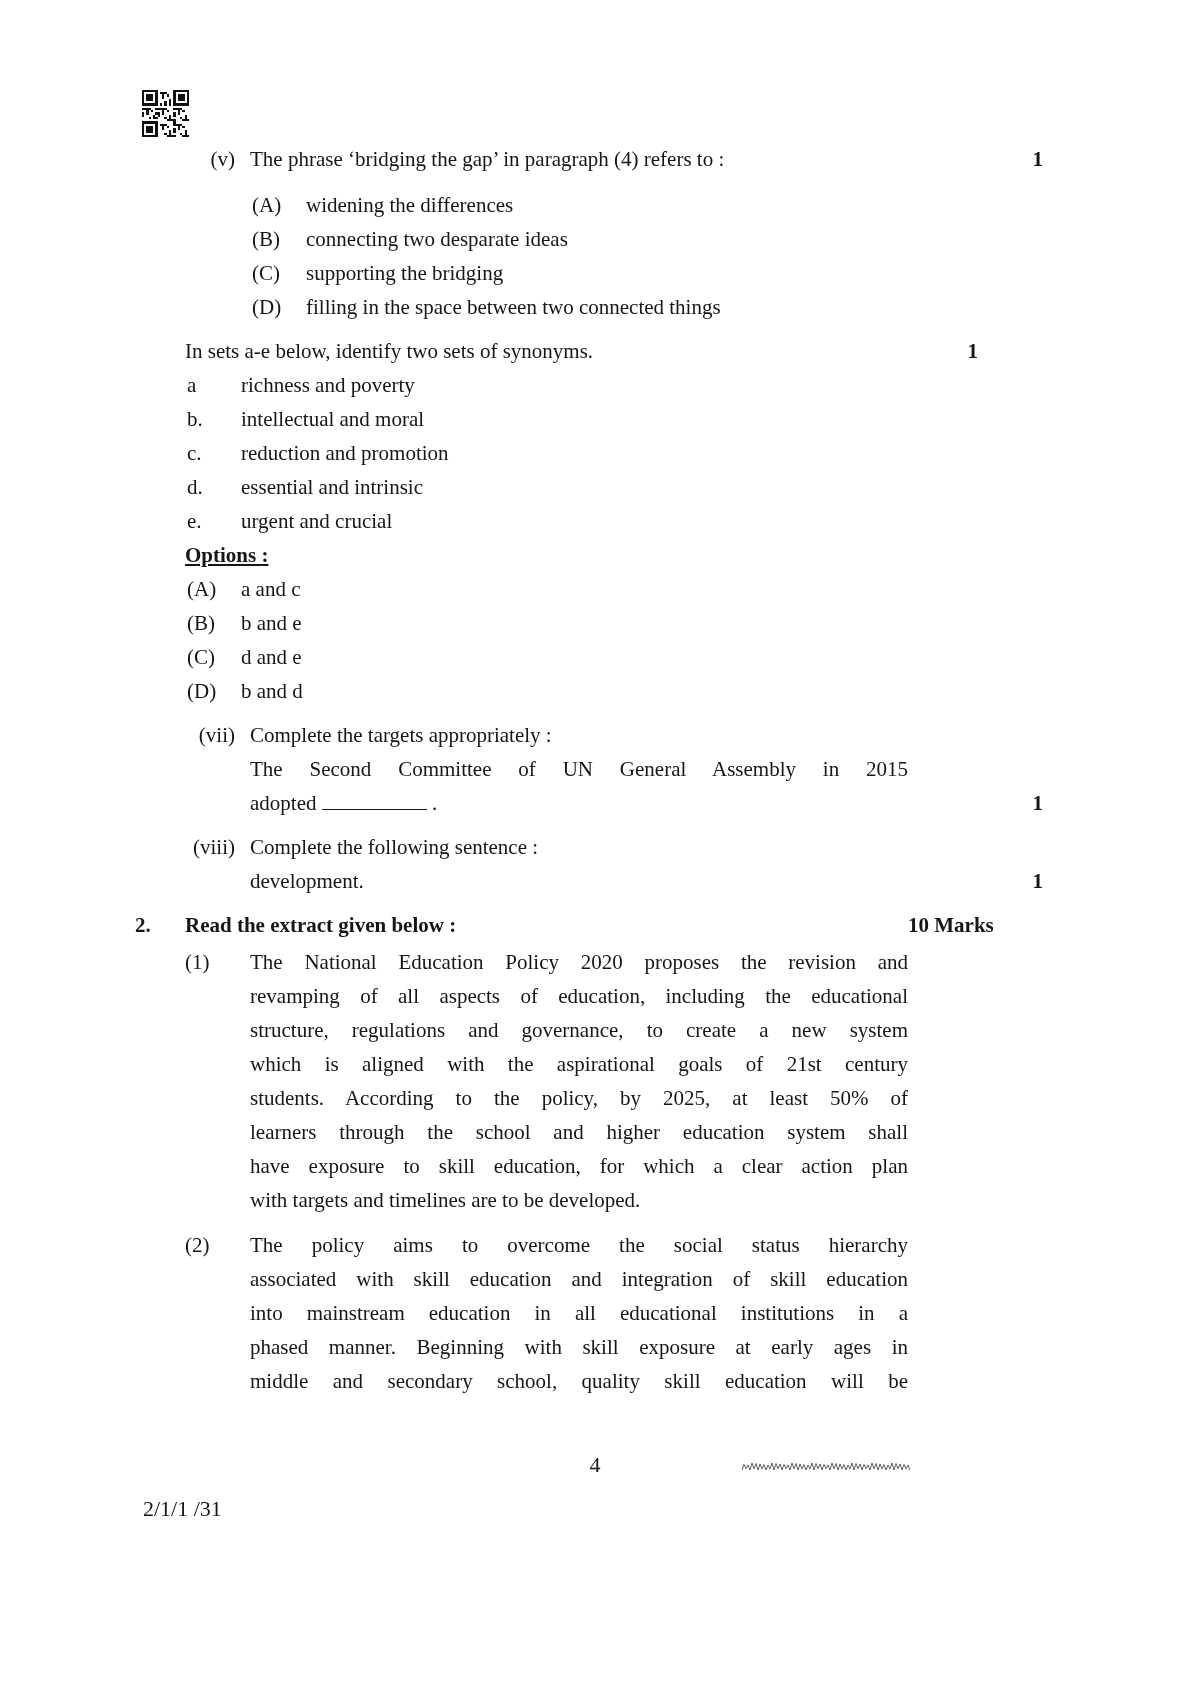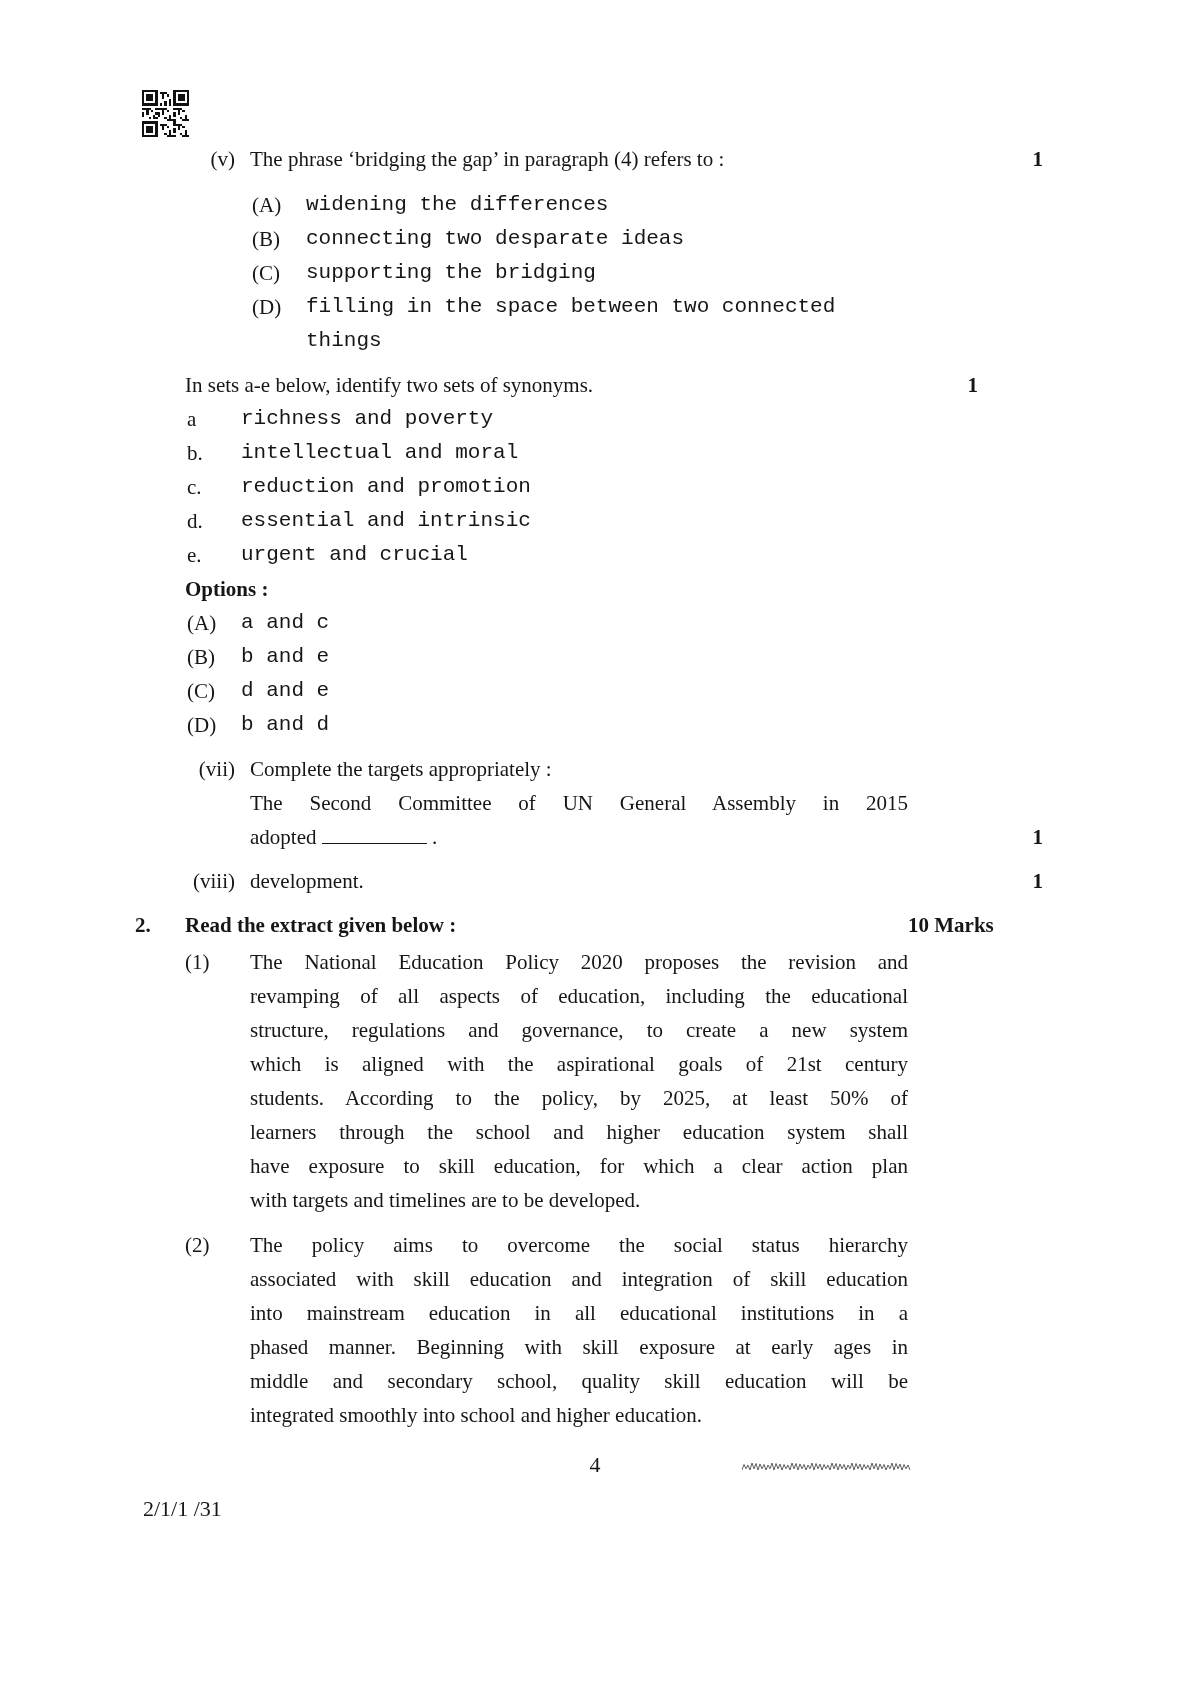--- a/index.html
+++ b/index.html
@@ -43,22 +43,22 @@
     flex: none;
     display: flex;
     justify-content: flex-end;
     align-items: flex-start;
     font-weight: bold;
   }
   .q-marks.bottom { align-items: flex-end; }
   .opts.gap { margin-top: 12px; }
   .opt-row, .item-row { display: flex; }
   .opt-label, .item-label { width: 56px; padding-left: 2px; flex: none; }
-  .opt-text, .item-text { flex: 1; font-family: Liberation Mono, monospace; }
-  .opts-heading { font-weight: bold; }
+  .opt-text, .item-text { flex: 1; }
+  .opts-heading { font-weight: bold; text-decoration: underline; }
   .line {}
   .stretch { text-align: justify; text-align-last: justify; }
   .blank {
     display: inline-block;
     height: 4px;
     border-bottom: 1.7px solid #161616;
     vertical-align: baseline;
   }
   .main-q { display: flex; margin-left: -50px; font-weight: bold; }
   .mq-number { width: 50px; flex: none; }
@@ -351,20 +351,21 @@
             <div class="line stretch"><span>The Second Committee of UN General Assembly in 2015</span></div>
             <div class="line"><span>adopted </span><span class="blank" style="width: 105px;"></span><span> .</span></div>
           </div>
           <div class="q-marks bottom">
             <span>1</span>
           </div>
         </div>
         <div class="subq">
           <div class="q-label">(viii)</div>
           <div class="q-body">
+            <div class="q-text line">Complete the following sentence :</div>
             <div class="line"><span>development.</span></div>
           </div>
           <div class="q-marks bottom">
             <span>1</span>
           </div>
         </div>
       </div>
 
     <div class="main-q">
       <div class="mq-number">2.</div>
@@ -387,21 +388,20 @@
           </div>
         </div>
         <div class="para">
           <div class="p-label">(2)</div>
           <div class="p-body">
             <div class="line stretch">The policy aims to overcome the social status hierarchy</div>
             <div class="line stretch">associated with skill education and integration of skill education</div>
             <div class="line stretch">into mainstream education in all educational institutions in a</div>
             <div class="line stretch">phased manner. Beginning with skill exposure at early ages in</div>
             <div class="line stretch">middle and secondary school, quality skill education will be</div>
-            <div class="line">integrated smoothly into school and higher education.</div>
           </div>
         </div>
       </div>
   </div>
 
   <div class="footer-code">2/1/1 /31</div>
   <div class="page-num">4</div>
   <svg class="squiggle" id="squiggle-svg" viewBox="0 0 170 14">
       <polyline points="0,10.0 2,4.5 4,8.8 6,5.0 8,10.0 10,3.0 12,8.8 14,3.5 16,10.0 18,4.0 20,8.8 22,4.5 24,10.0 26,5.0 28,8.8 30,3.0 32,10.0 34,3.5 36,8.8 38,4.0 40,10.0 42,4.5 44,8.8 46,5.0 48,10.0 50,3.0 52,8.8 54,3.5 56,10.0 58,4.0 60,8.8 62,4.5 64,10.0 66,5.0 68,8.8 70,3.0 72,10.0 74,3.5 76,8.8 78,4.0 80,10.0 82,4.5 84,8.8 86,5.0 88,10.0 90,3.0 92,8.8 94,3.5 96,10.0 98,4.0 100,8.8 102,4.5 104,10.0 106,5.0 108,8.8 110,3.0 112,10.0 114,3.5 116,8.8 118,4.0 120,10.0 122,4.5 124,8.8 126,5.0 128,10.0 130,3.0 132,8.8 134,3.5 136,10.0 138,4.0 140,8.8 142,4.5 144,10.0 146,5.0 148,8.8 150,3.0 152,10.0 154,3.5 156,8.8 158,4.0 160,10.0 162,4.5 164,8.8 166,5.0 168,10.0" fill="none" stroke="#4d4d4d" stroke-width="0.9"></polyline>
     </svg>

